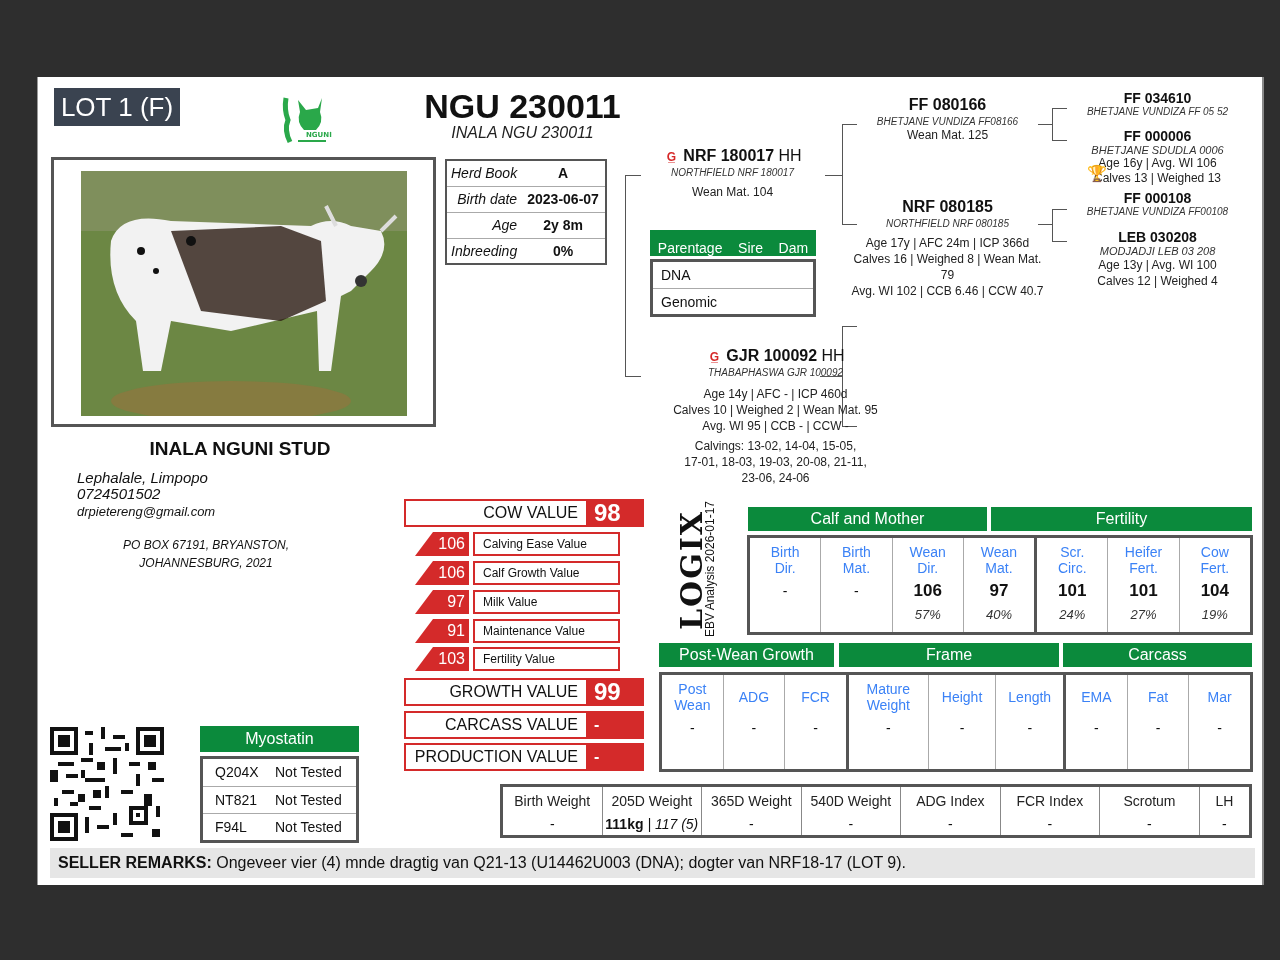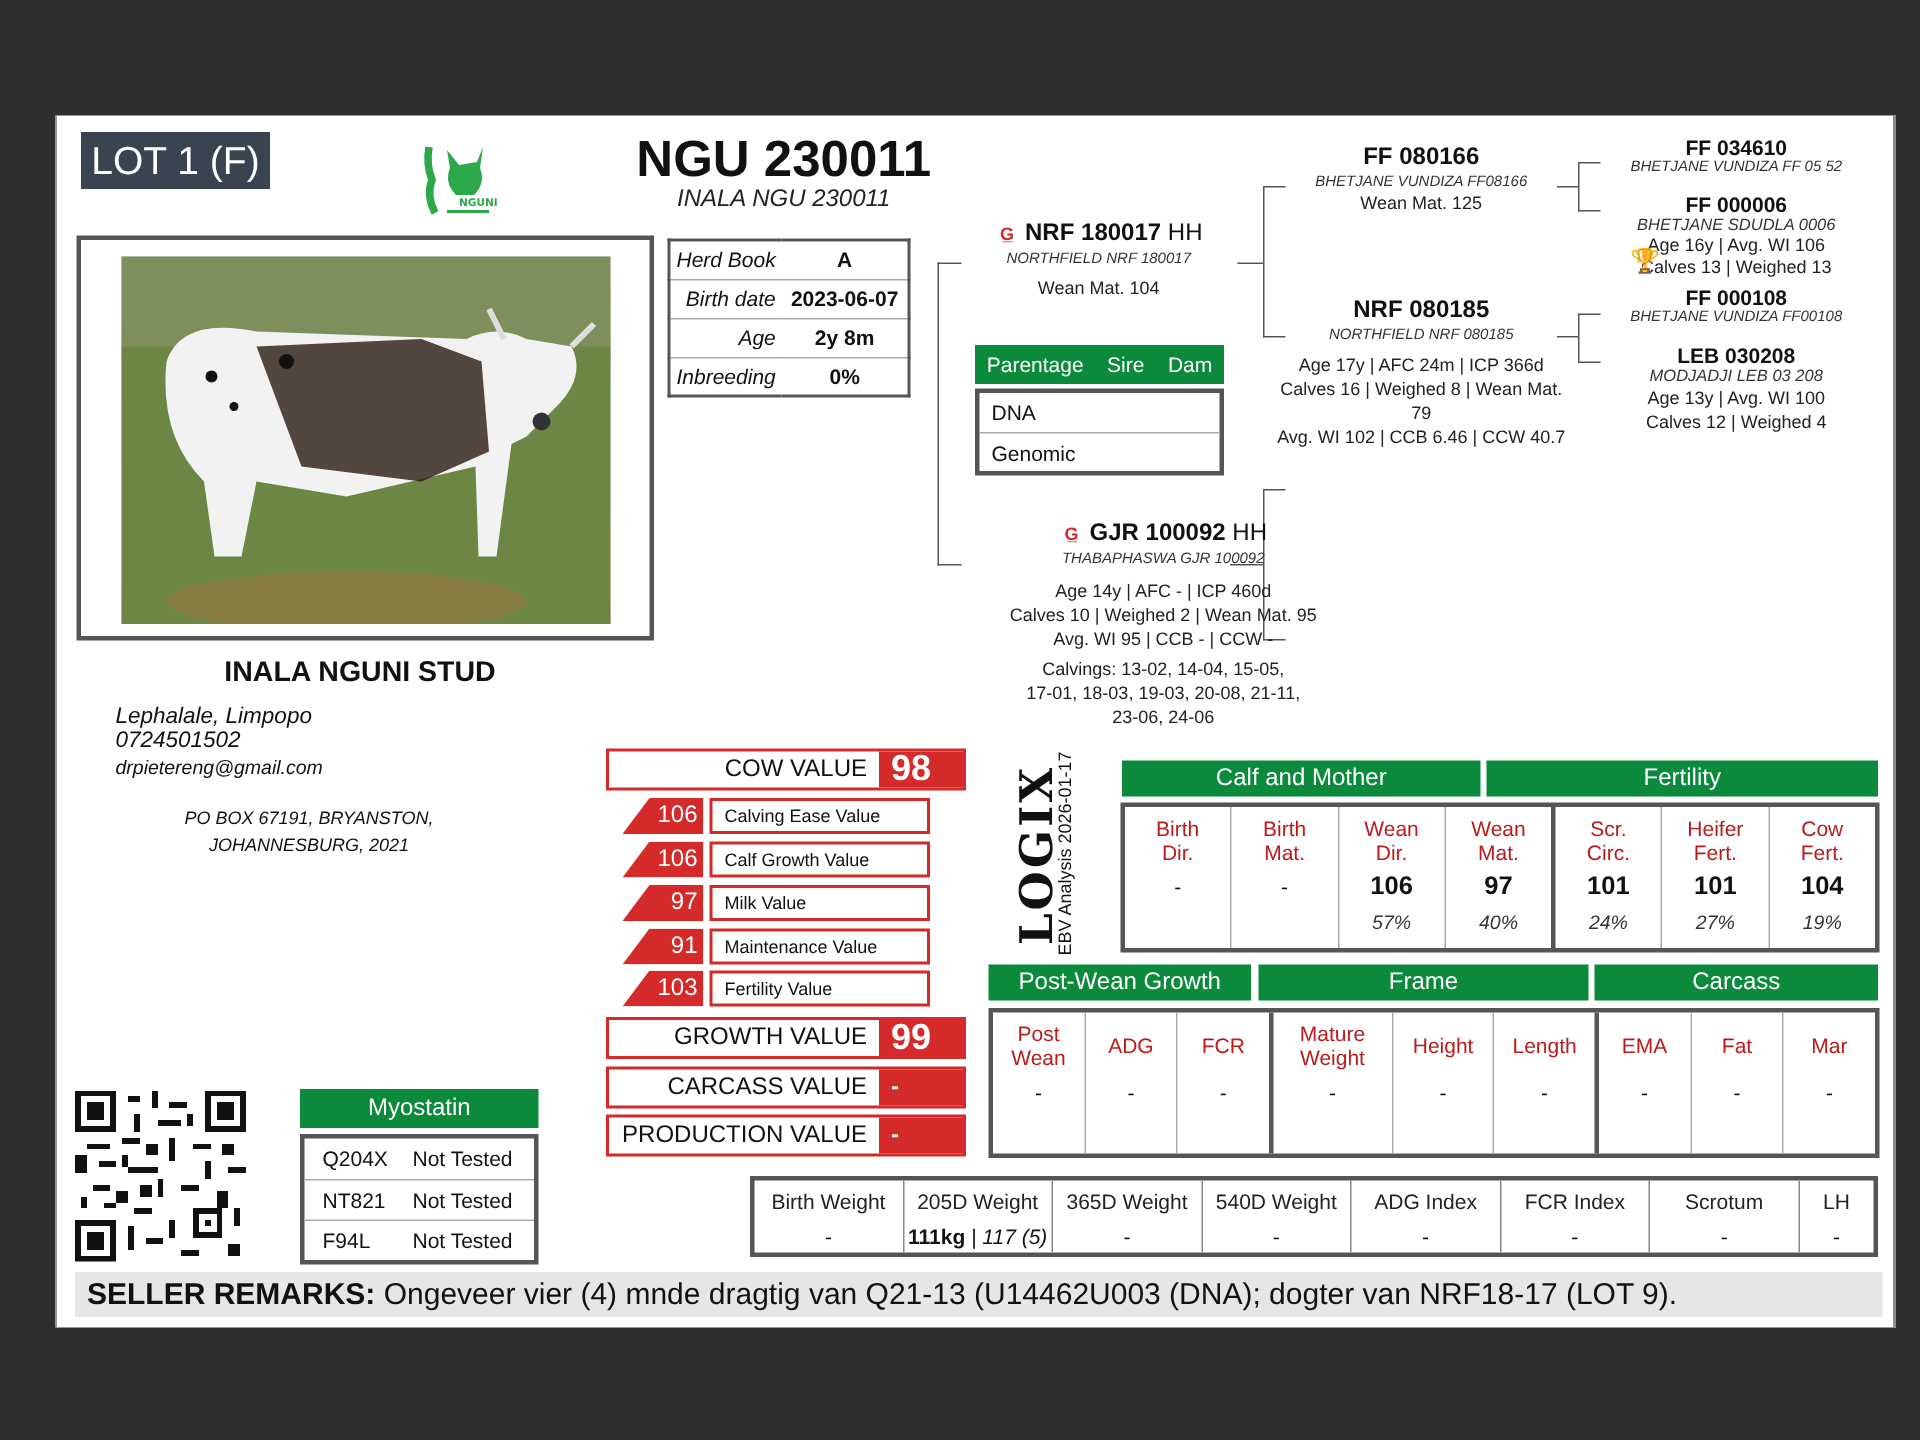--- a/index.html
+++ b/index.html
@@ -10,21 +10,21 @@
   .lot { left: 54px; top: 88px; width: 126px; height: 38px; background: #3a4350; color: #fff; font-size: 26px; line-height: 38px; text-align: center; font-family: "Liberation Sans", sans-serif; }
   .logo { left: 276px; top: 90px; width: 56px; height: 56px; }
   .title { left: 400px; top: 86px; width: 245px; text-align: center; font-size: 34px; font-weight: bold; font-family: "Liberation Sans", sans-serif; line-height: 40px; }
   .subtitle { left: 400px; top: 124px; width: 245px; text-align: center; font-size: 16px; font-style: italic; font-family: "Liberation Sans", sans-serif; color: #222; }
   .photo-frame { left: 51px; top: 157px; width: 385px; height: 270px; border: 3px solid #555; background: #fff; }
   .photo { position: absolute; left: 27px; top: 11px; width: 326px; height: 245px; overflow: hidden; background: linear-gradient(180deg,#7c8a5a 0%,#5d7a3c 30%,#6f8a4a 60%,#9a7a4a 85%,#6e6a3a 100%); }
   .info-table { left: 445px; top: 159px; width: 162px; border: 2px solid #555; border-collapse: collapse; font-family: "Liberation Sans", sans-serif; font-size: 14px; }
   .info-table td { height: 26px; border-bottom: 1px solid #aaa; padding: 0 4px; }
   .info-table td.lbl { font-style: italic; width: 72px; }
   .info-table td.val { font-weight: bold; text-align: center; }
-  .parentage-head { left: 650px; top: 230px; width: 166px; height: 26px; background: #0b8a3c; color: #fff; font-size: 14px; font-family: "Liberation Sans", sans-serif; display: flex; align-items: center; justify-content: space-around; }
+  .parentage-head { left: 650px; top: 230px; width: 166px; height: 26px; background: #0b8a3c; color: #fff; font-size: 14px; font-family: "Liberation Sans", sans-serif; display: flex; align-items: flex-end; justify-content: space-around; }
   .parentage-table { left: 650px; top: 259px; width: 166px; border: 3px solid #555; font-family: "Liberation Sans", sans-serif; font-size: 14px; }
   .parentage-table div { height: 26px; line-height: 26px; padding-left: 8px; }
   .parentage-table div + div { border-top: 1px solid #aaa; }
   .ped { text-align: center; font-family: "Liberation Sans", sans-serif; }
   .ped .reg { font-size: 16px; font-weight: bold; }
   .ped .reg .hh { font-weight: normal; }
   .ped .name { font-size: 10px; font-style: italic; color: #333; margin-top: 2px; }
   .ped .stat { font-size: 12px; line-height: 16px; color: #222; }
   .gt-icon { display: inline-block; width: 16px; height: 14px; color: #d62828; font-size: 12px; font-weight: bold; vertical-align: middle; margin-right: 4px; }
   .line { position: absolute; background: #555; }
@@ -37,37 +37,37 @@
   .big-value .num { width: 56px; background: #d42a2a; color: #fff; font-size: 24px; font-weight: bold; line-height: 24px; padding-left: 8px; font-family: "Liberation Sans", sans-serif; }
   .sub-value { position: absolute; left: 415px; width: 205px; height: 24px; display: flex; }
   .sub-value .num { width: 54px; background: #d42a2a; color: #fff; font-size: 16px; text-align: right; padding-right: 4px; line-height: 24px; clip-path: polygon(18px 0, 100% 0, 100% 100%, 0 100%); font-family: "Liberation Sans", sans-serif; }
   .sub-value .lbl { flex: 1; margin-left: 4px; border: 2px solid #d42a2a; font-size: 12px; line-height: 20px; padding-left: 8px; font-family: "Liberation Sans", sans-serif; }
   .logix { left: 670px; top: 500px; width: 70px; height: 140px; }
   .grp-head { position: absolute; height: 24px; background: #0b8a3c; color: #fff; font-size: 16px; text-align: center; line-height: 24px; font-family: "Liberation Sans", sans-serif; }
   .ebv { position: absolute; border: 3px solid #555; display: flex; background: #fff; font-family: "Liberation Sans", sans-serif; }
   .ebv .col { flex: 1; border-right: 1px solid #aaa; text-align: center; position: relative; }
   .ebv .col:last-child { border-right: none; }
   .ebv .col.sep { border-right: 3px solid #555; }
-  .ebv .h { font-size: 14px; line-height: 16px; height: 40px; display: flex; align-items: center; justify-content: center; color: #b91c1c; padding-top: 4px; }
+  .ebv .h { font-size: 14px; line-height: 16px; height: 40px; display: flex; align-items: center; justify-content: center; color: #3b82f6; padding-top: 4px; }
   .ebv .v { font-size: 17px; font-weight: bold; height: 26px; line-height: 26px; }
   .ebv .v.dash { font-weight: normal; font-size: 14px; }
   .ebv .p { font-size: 13px; font-style: italic; color: #333; height: 22px; line-height: 22px; }
   .myo-head { left: 200px; top: 726px; width: 159px; height: 26px; background: #0b8a3c; color: #fff; text-align: center; font-size: 16px; line-height: 26px; font-family: "Liberation Sans", sans-serif; }
   .myo-table { left: 200px; top: 756px; width: 159px; border: 3px solid #555; font-family: "Liberation Sans", sans-serif; font-size: 14px; }
   .myo-table .row { display: flex; height: 27px; line-height: 27px; }
   .myo-table .row + .row { border-top: 1px solid #aaa; }
   .myo-table .k { width: 60px; padding-left: 12px; }
   .myo-table .s { flex: 1; padding-left: 12px; }
   .qr { left: 50px; top: 727px; width: 114px; height: 114px; }
   .weights { left: 500px; top: 784px; width: 752px; height: 54px; border: 3px solid #555; display: flex; font-family: "Liberation Sans", sans-serif; }
   .weights .col { flex: 1; border-right: 1px solid #888; text-align: center; font-size: 14px; }
   .weights .col:last-child { border-right: none; flex: 0.5; }
   .weights .col .h { height: 26px; line-height: 28px; color: #222; }
   .weights .col .v { height: 22px; line-height: 22px; }
-  .remarks { left: 50px; top: 848px; width: 1205px; height: 30px; background: #e6e6e6; font-family: "Liberation Sans", sans-serif; font-size: 20px; line-height: 30px; padding-left: 8px; }
+  .remarks { left: 50px; top: 848px; width: 1205px; height: 30px; background: #e6e6e6; font-family: "Liberation Sans", sans-serif; font-size: 16px; line-height: 30px; padding-left: 8px; }
   .remarks b { font-weight: bold; }
 </style>
 </head>
 <body>
 
 <div class="card"></div>
 
 <div class="abs lot">LOT 1 (F)</div>
 
 <div class="abs logo">

